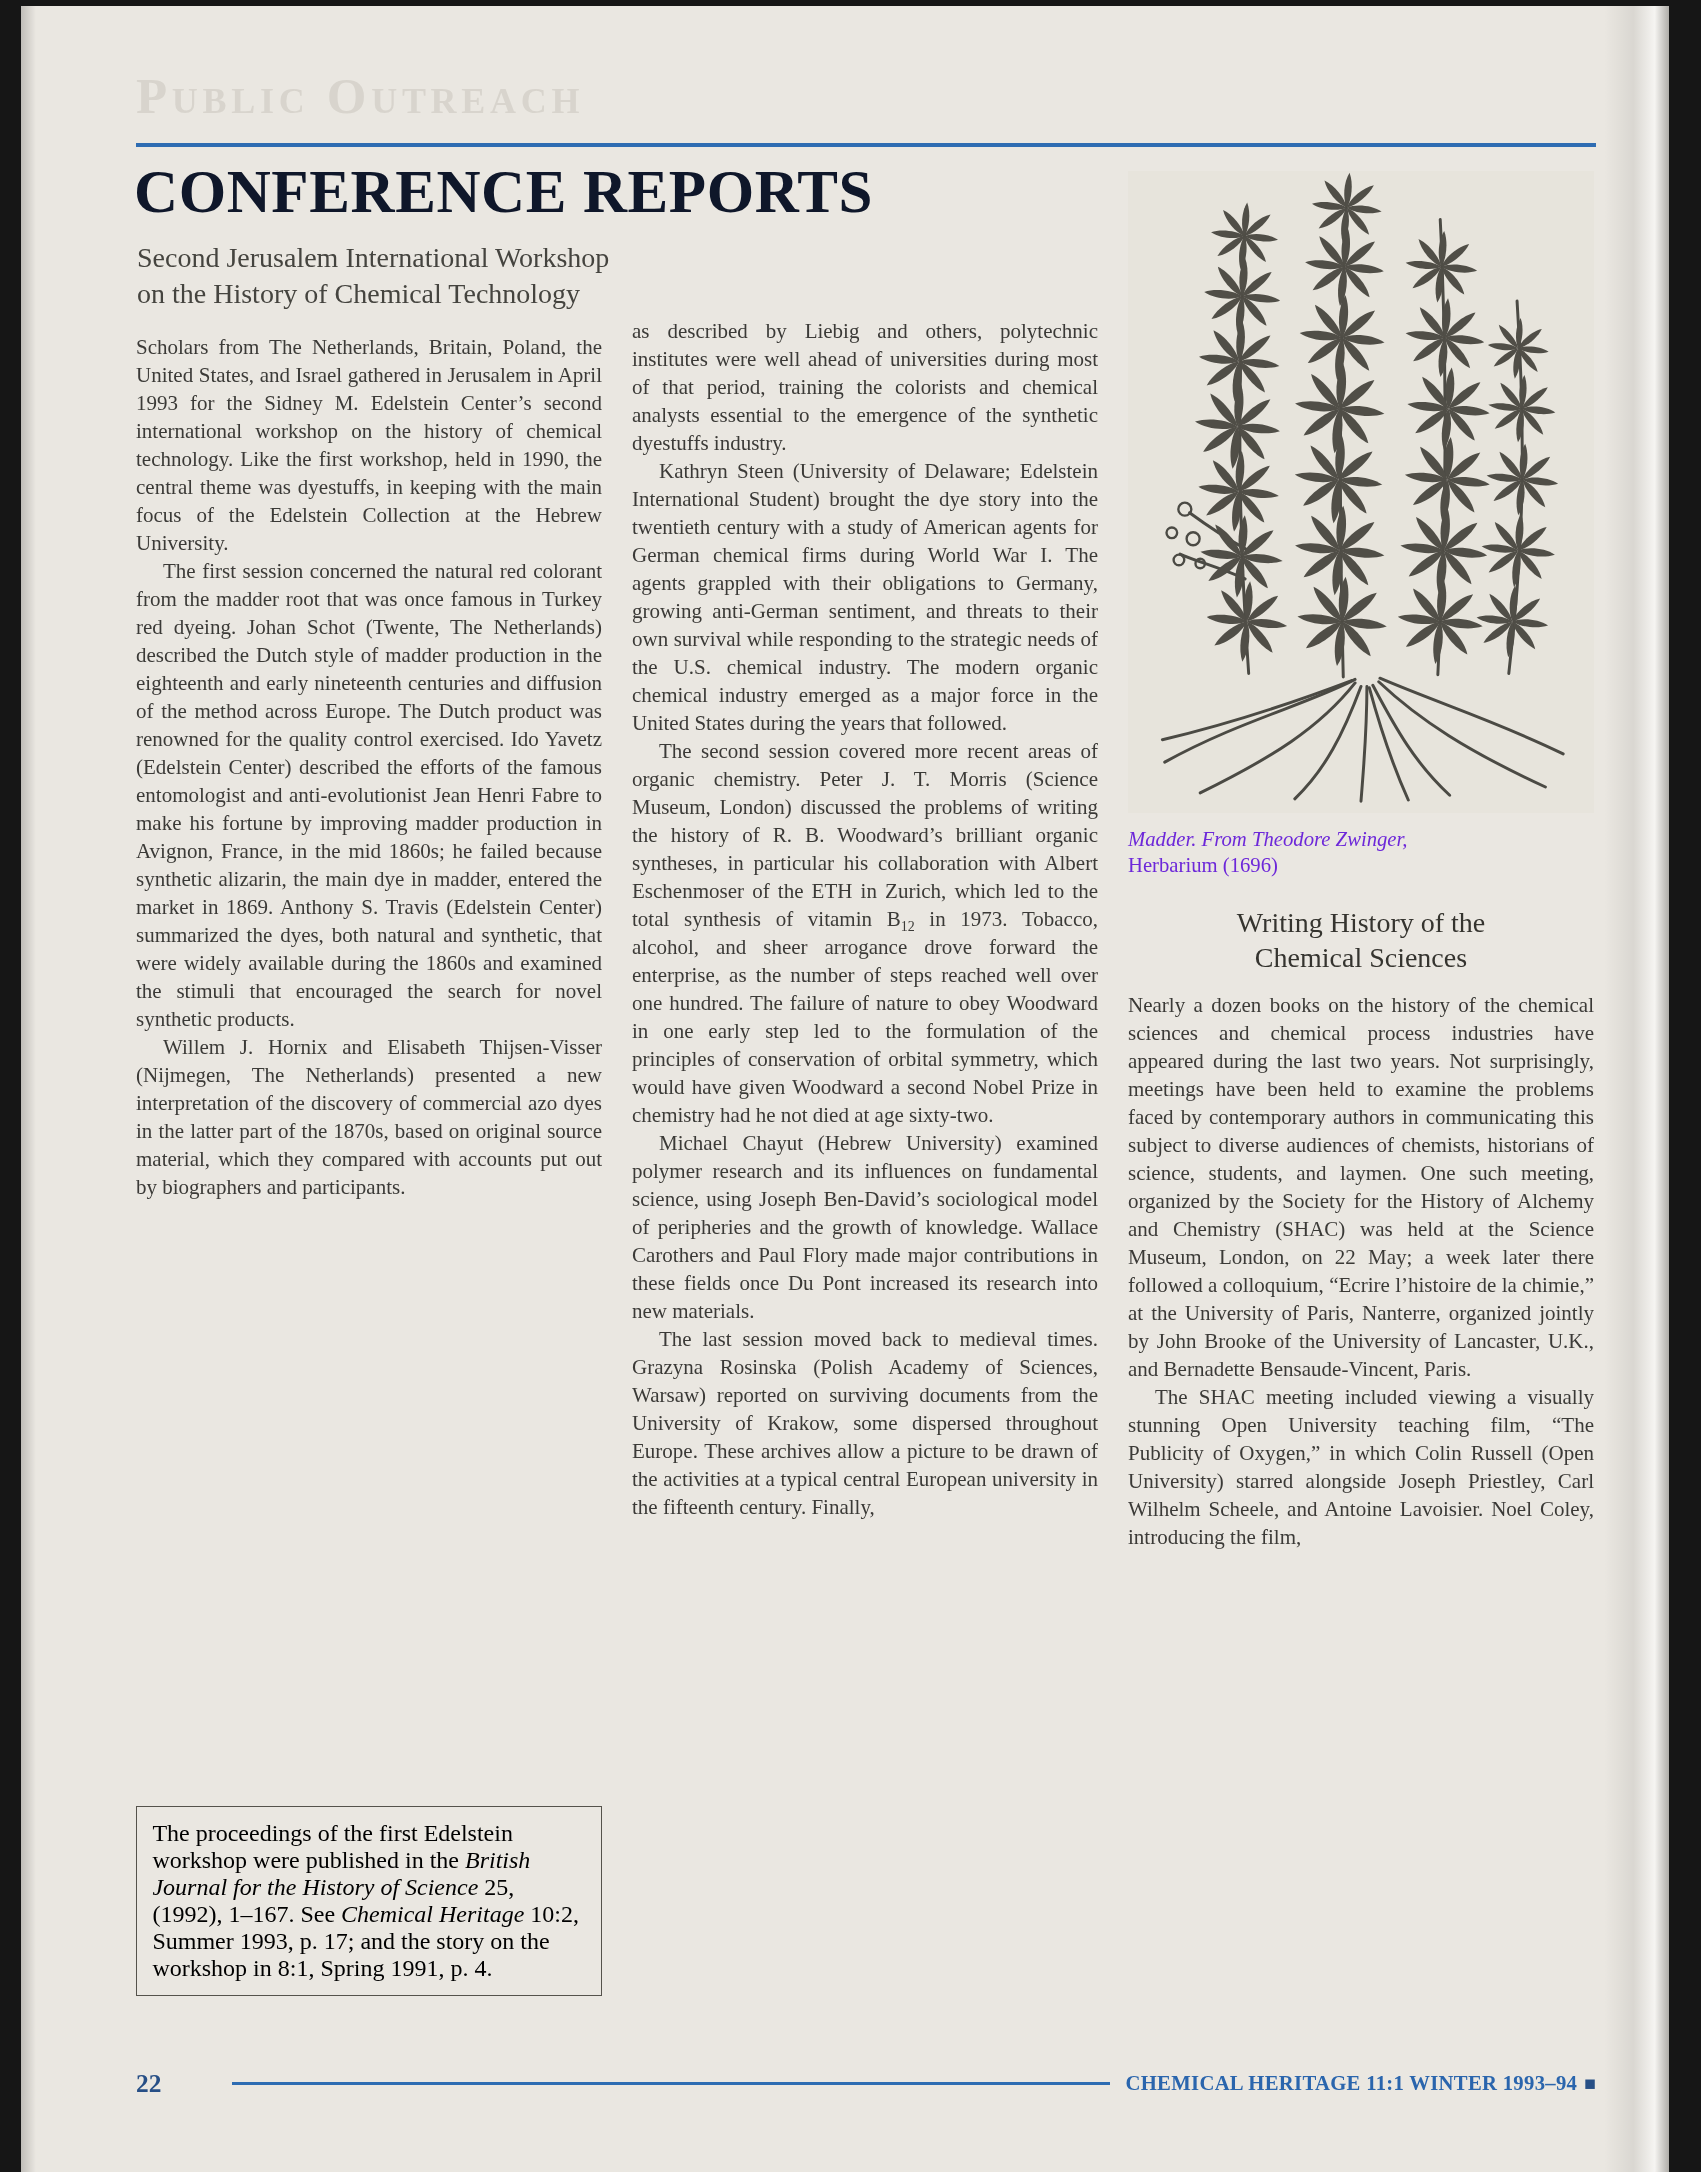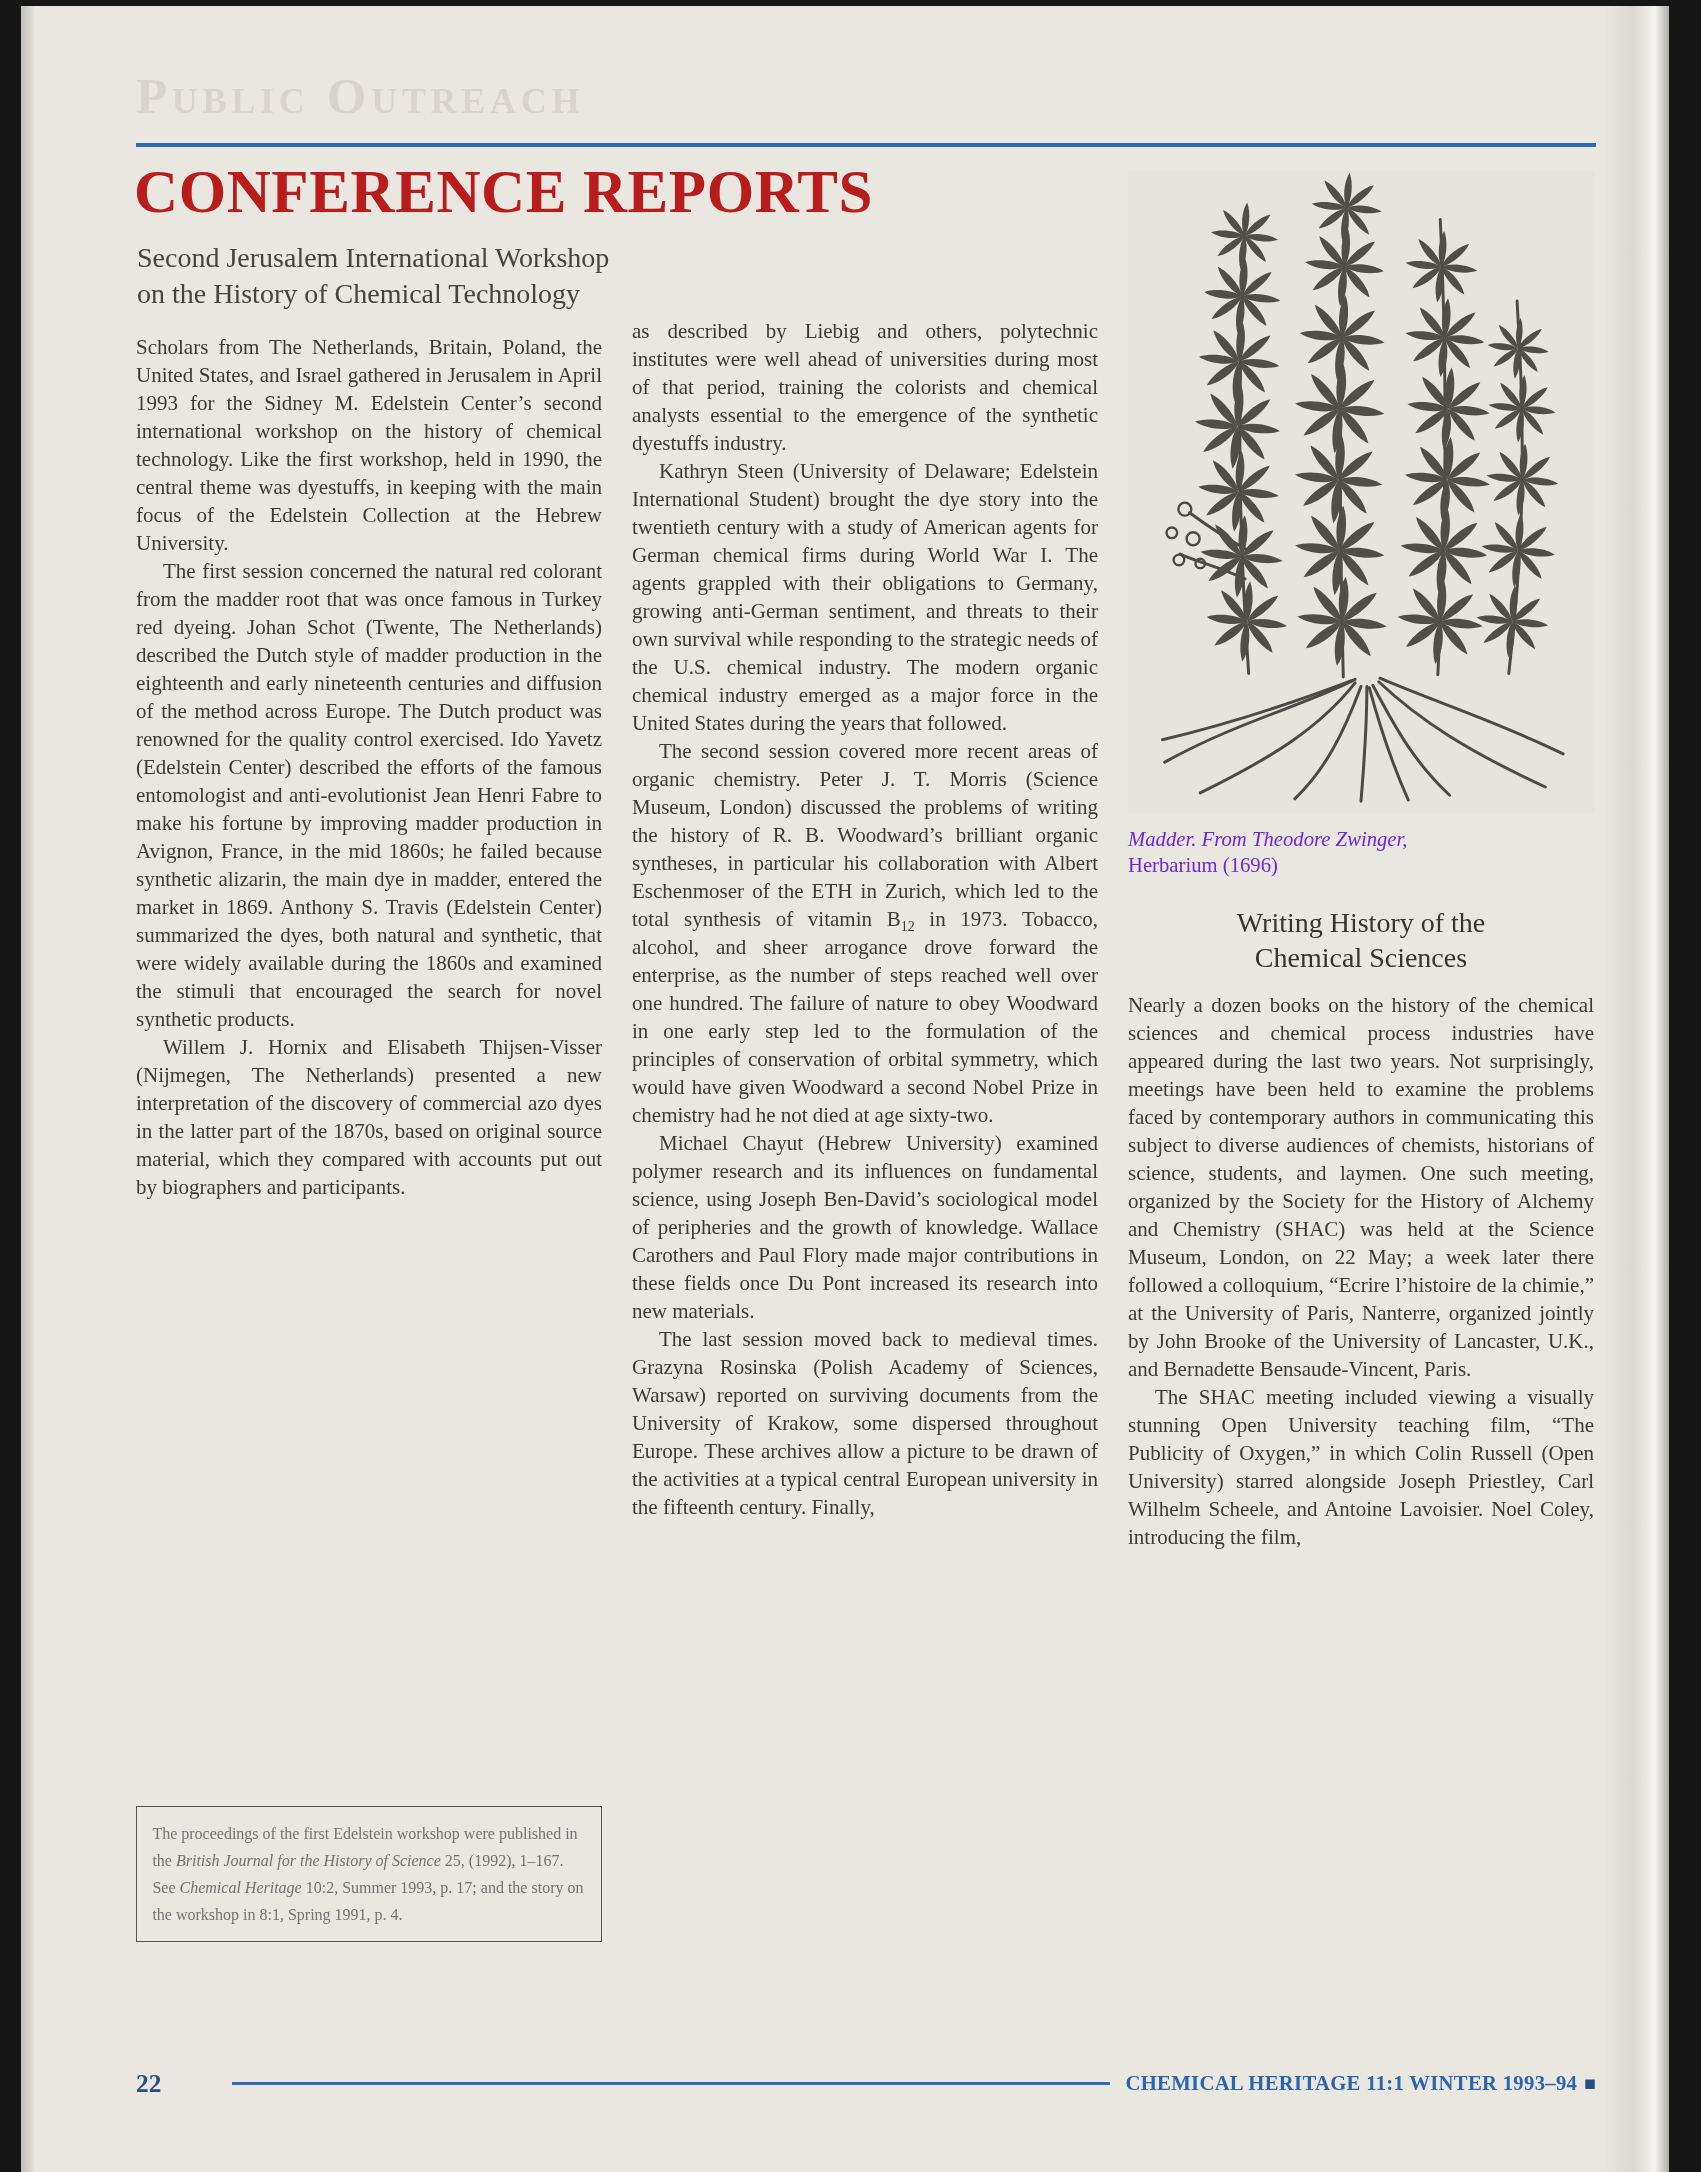--- a/index.html
+++ b/index.html
@@ -27,21 +27,21 @@
     position:absolute;left:115px;top:61px;
     font-variant:small-caps;font-weight:bold;font-size:51px;letter-spacing:4.7px;
     color:#6f6758;opacity:0.14;white-space:nowrap;
   }
   .top-rule{
     position:absolute;left:115px;top:137px;width:1460px;height:4.1px;
     background:#2e6cb2;
   }
   .page-title{
     position:absolute;left:113px;top:151px;
-    font-size:61px;font-weight:bold;color:#b91c1c;letter-spacing:0.6px;
+    font-size:61px;font-weight:bold;color:#0f172a;letter-spacing:0.6px;
     white-space:nowrap;
   }
   .subtitle{
     position:absolute;left:116px;top:234px;
     font-size:28px;line-height:36px;color:#45443f;
   }
   .col{
     position:absolute;width:466px;
     font-size:21px;line-height:28px;color:#3b3a37;
     text-align:justify;
@@ -63,21 +63,21 @@
   .caption .it{font-style:italic;}
   .col-3 .resume{margin-top:33px;}
   .section-heading{
     font-weight:normal;font-size:28px;line-height:35px;color:#35342f;
     margin:27px 0 16.5px 0;text-align:center;
   }
   .note-box{
     position:absolute;left:115px;top:1800px;width:466px;
     border:1.8px solid #55534c;background:transparent;
     padding:13px 15.4px;box-sizing:border-box;
-    font-size:16px;line-height:27px;color:#737373;text-align:left;
+    font-size:24px;line-height:27px;color:#000000;text-align:left;
   }
   .note-box .it{font-style:italic;}
   .footer{
     position:absolute;left:115px;right:73px;top:2061px;height:34px;
     display:flex;align-items:center;
   }
   .page-number{
     font-size:25.4px;font-weight:bold;color:#274f86;
   }
   .footer-rule{

